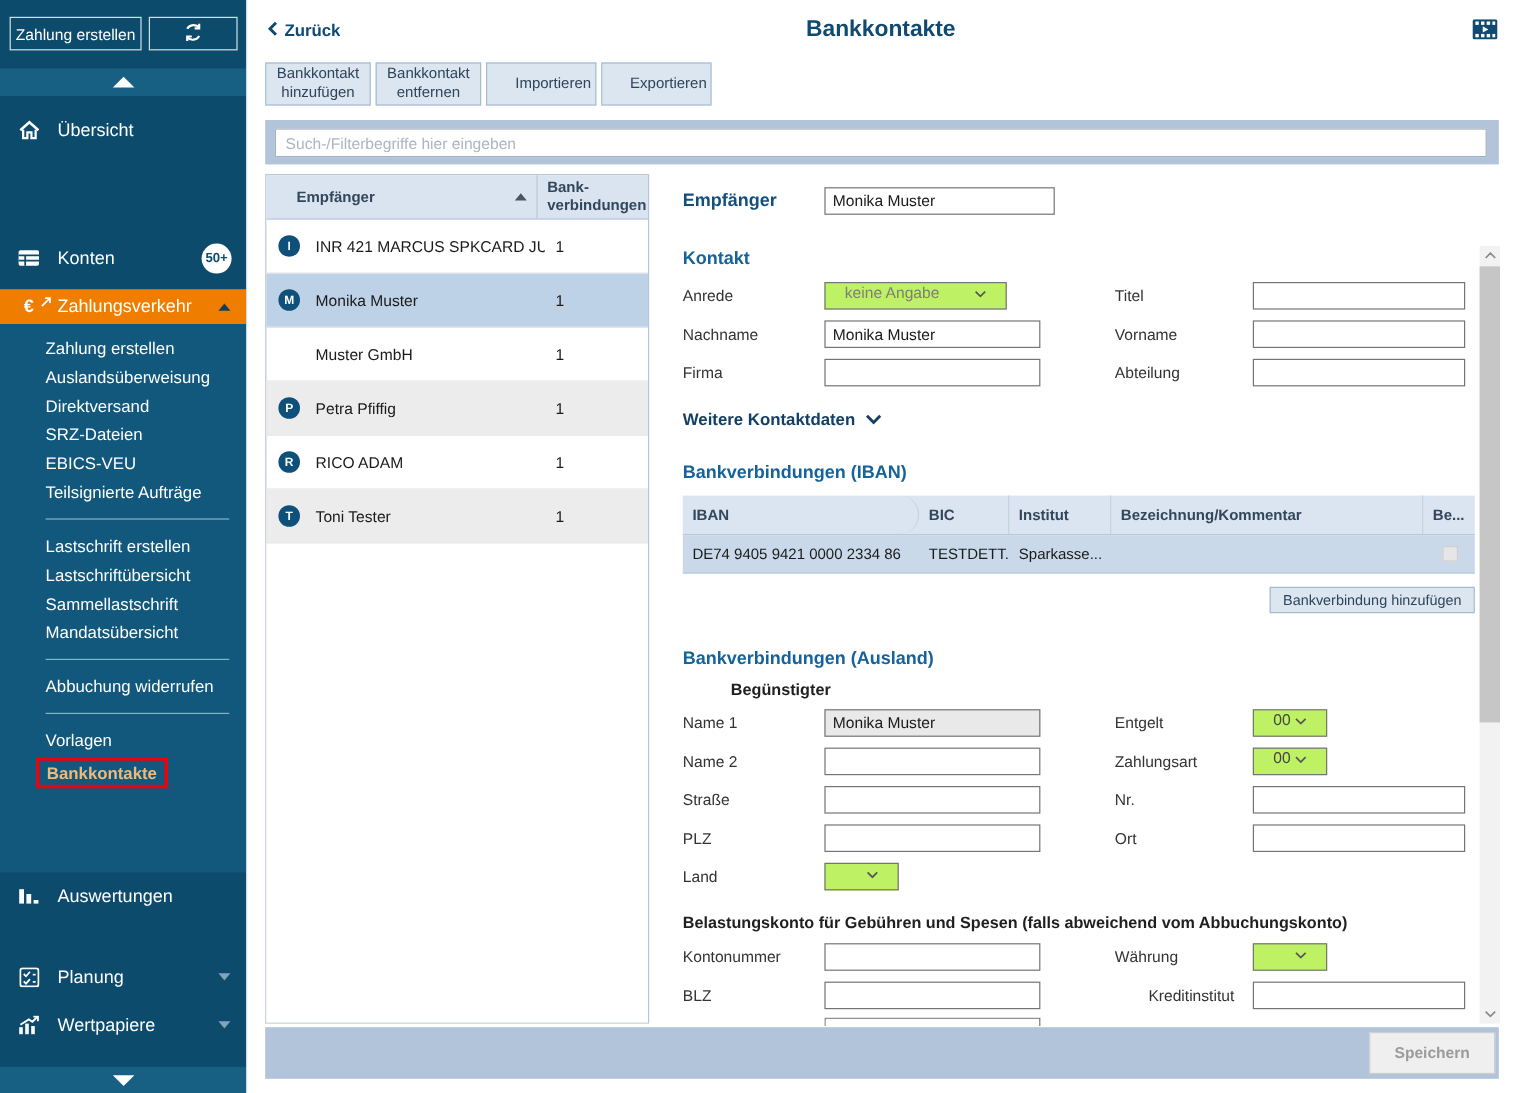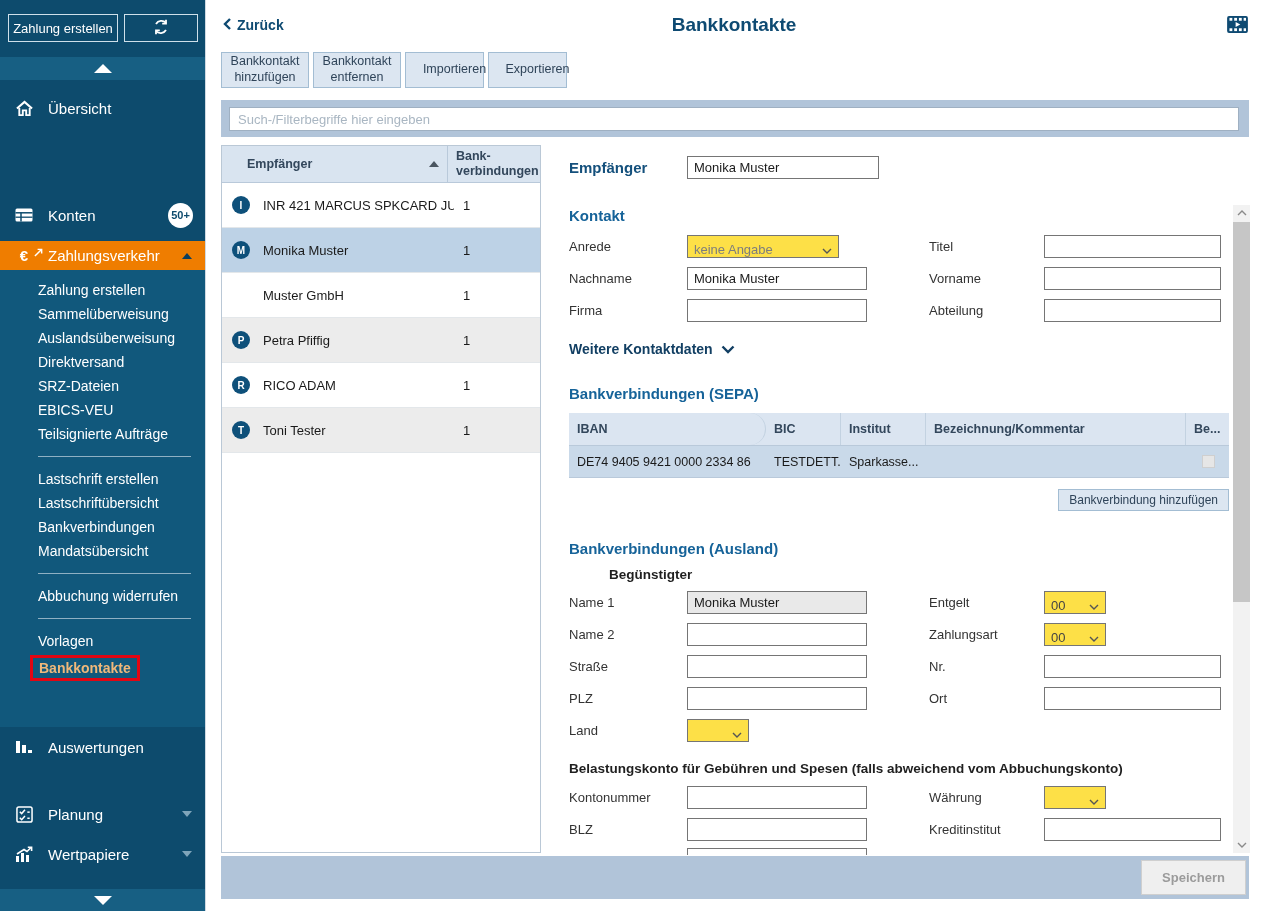--- a/index.html
+++ b/index.html
@@ -43,21 +43,21 @@
   .back-link { position:absolute; top:17px; left:17px; display:flex; align-items:center; gap:6px;
                color:#0e4a72; font-size:14px; font-weight:bold; cursor:pointer; }
   .page-title { position:absolute; top:14px; left:0; width:100%; text-align:center; color:#0e4a72;
                 font-size:19px; font-weight:bold; }
   .film-btn { position:absolute; top:16px; right:14px; cursor:pointer; }
 
   .toolbar { position:absolute; top:52px; left:15px; display:flex; gap:4px; }
   .tb-btn { background:#dce6f1; border:1px solid #a3bdd3; color:#2f4459; font-size:12.5px; line-height:1.25;
             height:36px; display:flex; align-items:center; justify-content:center; text-align:center;
             cursor:pointer; font-family:"Liberation Sans", sans-serif; }
-  .tb-btn.w88 { width:88px; } .tb-btn.w80 { width:79px;padding-left:20px; }
+  .tb-btn.w88 { width:88px; } .tb-btn.w80 { width:92px;padding-left:20px; }
 
   .search-band { position:absolute; top:100px; left:15px; width:1028px; height:37px; background:#b1c4d9; }
   .search-input { position:absolute; top:7px; left:8px; width:1010px; height:24px; border:1px solid #9fb0c2;
                   font-size:13px; padding:0 8px; color:#333; font-family:"Liberation Sans", sans-serif; }
   .search-input::placeholder { color:#a9b6c2; }
 
   
   .list-panel { position:absolute; top:145px; left:15px; width:320px; height:708px; background:#fff;
                 border:1px solid #bac8d6; display:flex; flex-direction:column; }
   .list-head { display:flex; height:37px; background:#d9e4f0; border-bottom:1px solid #b9c9da;
@@ -80,22 +80,22 @@
   
   .detail { position:absolute; top:145px; left:350px; width:695px; height:710px; background:#fff; overflow:hidden; }
   .flabel { position:absolute; font-size:13px; color:#333; }
   .flabel.bold-navy { font-size:15px; font-weight:bold; color:#14507c; }
   .sec { position:absolute; font-size:15px; font-weight:bold; color:#166399; }
   .subhead { position:absolute; font-size:13.5px; font-weight:bold; color:#1f1f1f; }
   .tin { position:absolute; height:23px; border:1px solid #757575; font-size:13px; padding:0 6px;
          color:#1a1a1a; background:#fff; font-family:"Liberation Sans", sans-serif; }
   .tin.disabled { background:#e9e9e9; }
   .l1 { left:13px; } .f1 { left:131px; width:180px; } .l2 { left:373px; } .f2 { left:488px; width:177px; }
-  .sel { position:absolute; height:23px; border:1px solid #757575; background:#fde047; display:flex;
-         align-items:flex-end; justify-content:space-between; padding:0 6px; font-size:13px; color:#444; cursor:pointer; }
+  .sel { position:absolute; height:23px; border:1px solid #757575; background:#bef264; display:flex;
+         align-items:flex-start; justify-content:space-between; padding:0 16px; font-size:13px; color:#444; cursor:pointer; }
   .sel .stext { white-space:nowrap; }
   .sel.gray-text { color:#7d7d7d; }
   .wkd { position:absolute; display:flex; align-items:center; gap:8px; font-size:14px; font-weight:bold;
          color:#123f63; cursor:pointer; }
 
   .sepa-table { position:absolute; left:13px; width:660px; }
   .sepa-hrow { display:flex; height:33px; background:#dbe5f1; border-bottom:1px solid #b9c9da;
                font-size:12.5px; font-weight:bold; color:#33475c; }
   .sepa-hrow > div { display:flex; align-items:center; padding-left:8px; border-right:1px solid #c3d2e1;
                      overflow:hidden; white-space:nowrap; }
@@ -173,30 +173,29 @@
       <span class="ic euro-wrap">€<span class="euro-arr"><svg viewBox="0 0 10 10" width="9" height="9">
               <path d="M1 9 L8 2" stroke="#fff" stroke-width="1.6" fill="none"></path>
               <path d="M4 1.5 H8.5 V6" stroke="#fff" stroke-width="1.6" fill="none"></path>
             </svg></span></span>
       <span>Zahlungsverkehr</span>
       <span class="tri-up-s"></span>
     </div>
 
     <div class="submenu">
       <span class="sub-item">Zahlung erstellen</span>
-      <span class="sub-item">Sammelüberweisung</span>
       <span class="sub-item">Auslandsüberweisung</span>
       <span class="sub-item">Direktversand</span>
       <span class="sub-item">SRZ-Dateien</span>
       <span class="sub-item">EBICS-VEU</span>
       <span class="sub-item">Teilsignierte Aufträge</span>
       <div class="sub-div"></div>
       <span class="sub-item">Lastschrift erstellen</span>
       <span class="sub-item">Lastschriftübersicht</span>
-      <span class="sub-item">Bankverbindungen</span>
+      <span class="sub-item">Sammellastschrift</span>
       <span class="sub-item">Mandatsübersicht</span>
       <div class="sub-div"></div>
       <span class="sub-item">Abbuchung widerrufen</span>
       <div class="sub-div"></div>
       <span class="sub-item">Vorlagen</span>
       <div class="sub-active-wrap">
         <span class="sub-active">Bankkontakte</span>
       </div>
     </div>
 
@@ -368,21 +367,21 @@
       <span class="flabel l2" style="top:158px;">Abteilung</span>
       <input class="tin f2" style="top: 154px;" type="text">
 
       <div class="wkd" style="top:196px;left:13px;justify-content:center;">
         <span>Weitere Kontaktdaten</span>
         <span><svg viewBox="0 0 14 9" width="14" height="9">
               <path d="M1.5 1.5 L7 7 L12.5 1.5" fill="none" stroke="#123f63" stroke-width="2.4"></path>
             </svg></span>
       </div>
 
-      <span class="sec" style="top:240px;left:13px;">Bankverbindungen (SEPA)</span>
+      <span class="sec" style="top:240px;left:13px;">Bankverbindungen (IBAN)</span>
 
       <div class="sepa-table" style="top:268px;">
         <div class="sepa-hrow">
           <div class="cw0">IBAN</div>
           <div class="cw1">BIC</div>
           <div class="cw2">Institut</div>
           <div class="cw3">Bezeichnung/Kommentar</div>
           <div class="cw4">Be...</div>
         </div>
         <div class="sepa-drow">
@@ -446,21 +445,21 @@
       <span class="flabel l2" style="top:645px;">Währung</span>
       <div class="sel" style="top:641px;left:488px;width:62px;">
         <span class="stext"></span>
         <span><svg viewBox="0 0 10 6" width="10" height="6">
               <path d="M1 1 L5 5 L9 1" fill="none" stroke="#555" stroke-width="1.4"></path>
             </svg></span>
       </div>
 
       <span class="flabel l1" style="top:677px;">BLZ</span>
       <input class="tin f1" style="top: 673px;" type="text">
-      <span class="flabel l2" style="top:677px;">Kreditinstitut</span>
+      <span class="flabel l2" style="top:677px;margin-left:28px;">Kreditinstitut</span>
       <input class="tin f2" style="top: 673px;" type="text">
 
       <div class="clip-wrap" style="top:703px;">
         <input class="tin" style="top: 0px; left: 0px; width: 180px;" type="text">
       </div>
 
       <div class="vscroll">
         <span class="vs-arrow" style="top:0;">
           <svg viewBox="0 0 10 6" width="10" height="6">
               <path d="M1 5 L5 1 L9 5" fill="none" stroke="#8a8a8a" stroke-width="1.4"></path>

